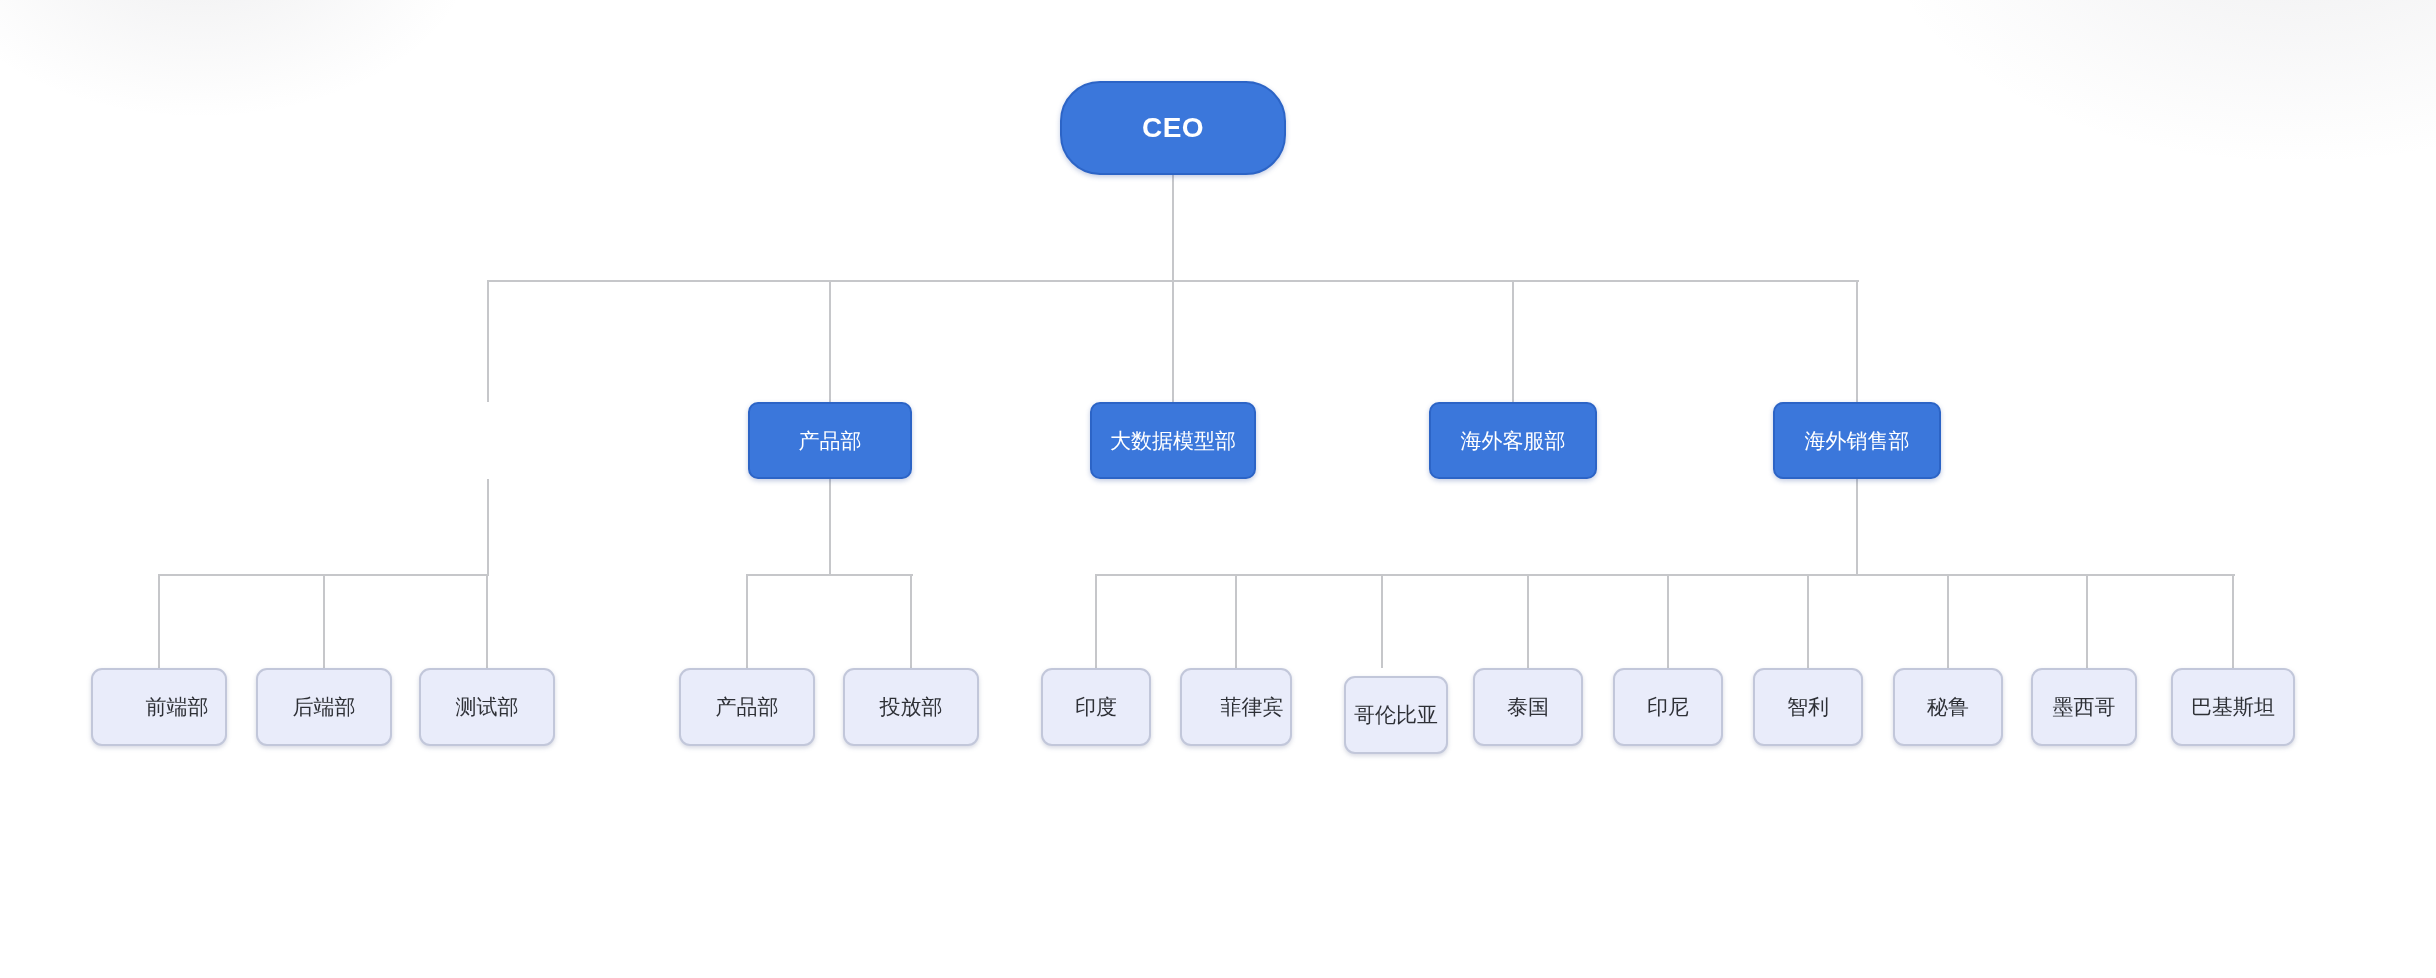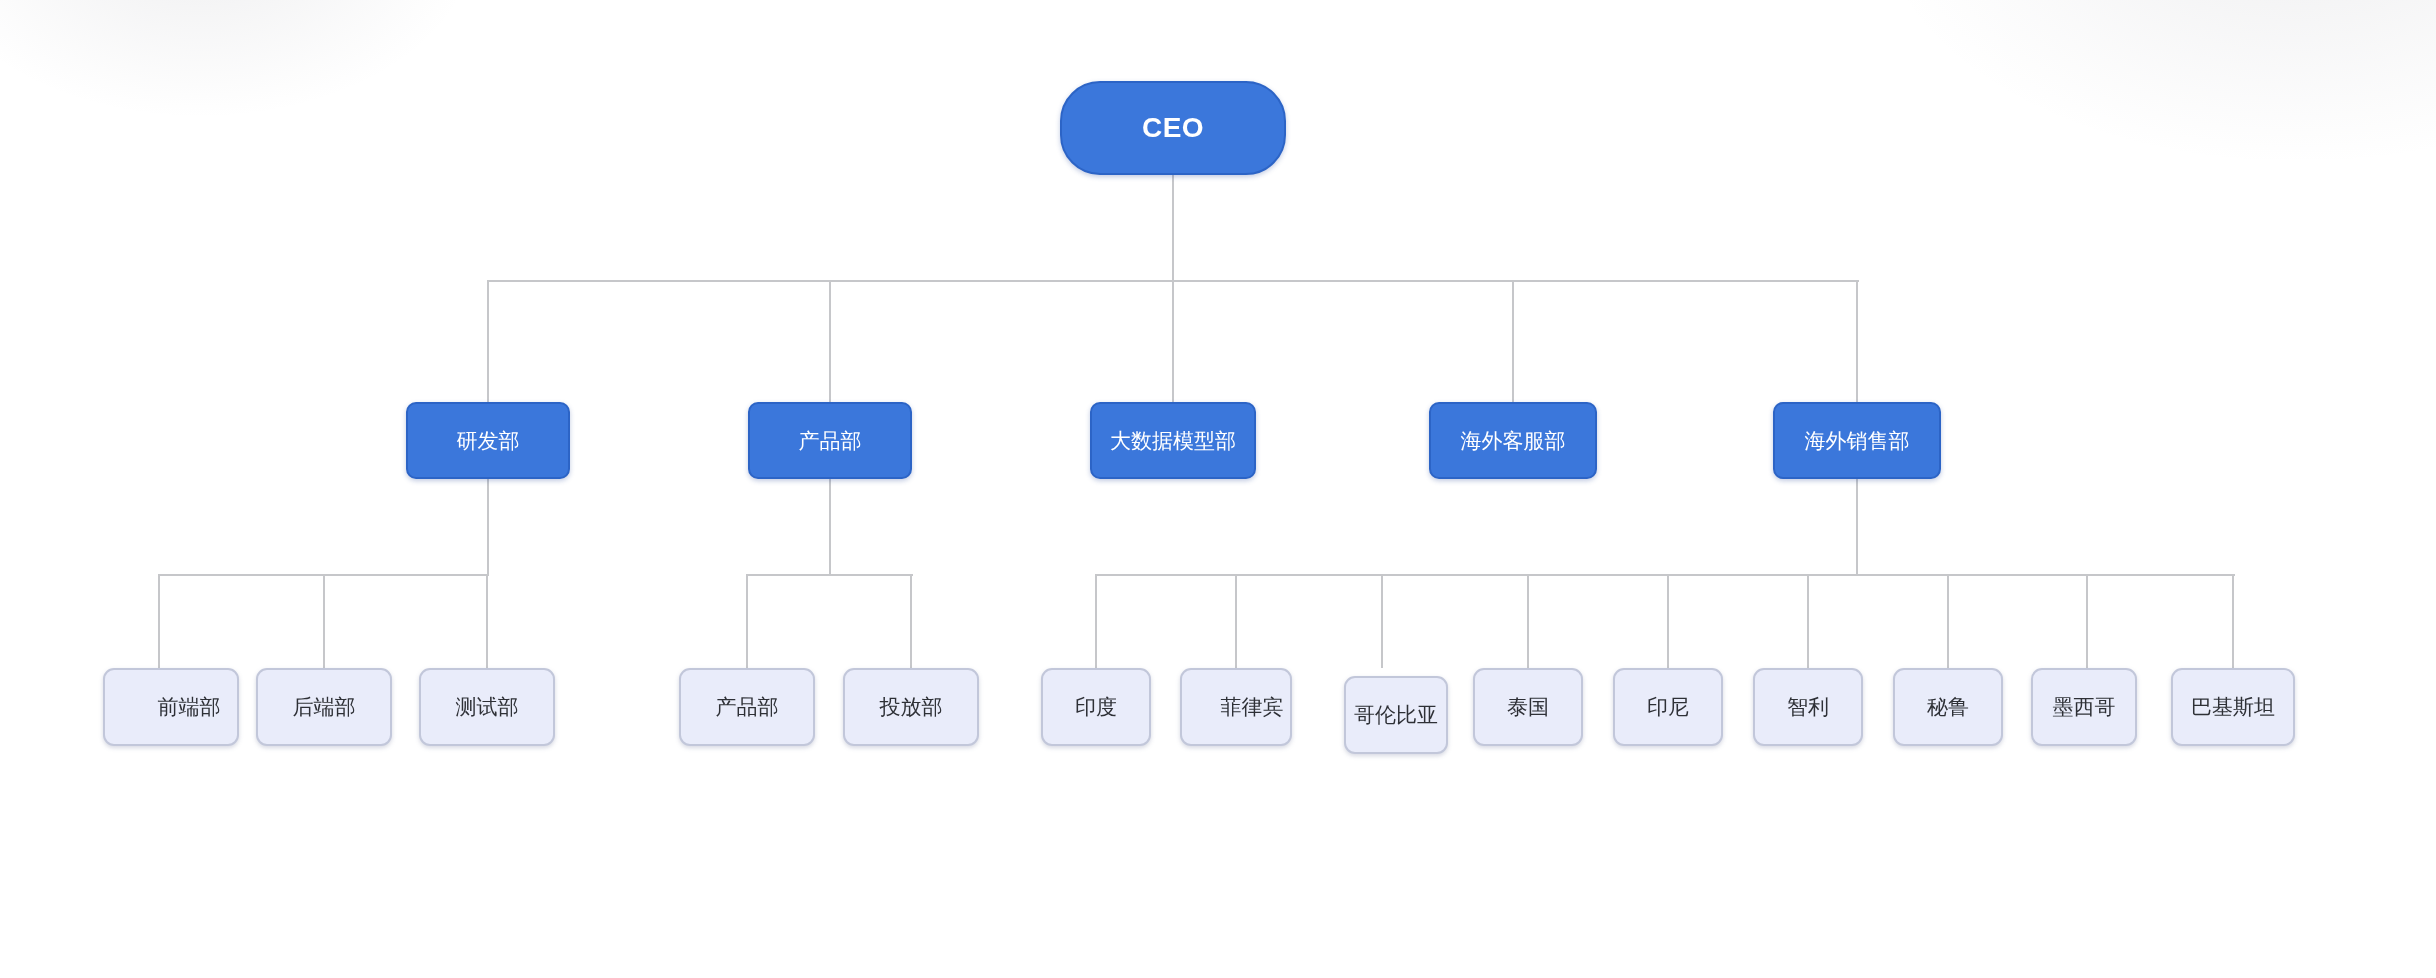--- a/index.html
+++ b/index.html
@@ -115,27 +115,26 @@
   <div class="line v" style="left:1381px; top:575px; height:93px;"></div>
   <div class="line v" style="left:1527px; top:575px; height:93px;"></div>
   <div class="line v" style="left:1667px; top:575px; height:93px;"></div>
   <div class="line v" style="left:1807px; top:575px; height:93px;"></div>
   <div class="line v" style="left:1947px; top:575px; height:93px;"></div>
   <div class="line v" style="left:2086px; top:575px; height:93px;"></div>
   <div class="line v" style="left:2232px; top:575px; height:93px;"></div>
 
   <div class="node root" style="left:1060px; top:81px; width:226px;">CEO</div>
 
-  <div class="node dept" style="left:406px; width:164px;">研发部</div>
   <div class="node dept" style="left:748px; width:164px;">产品部</div>
   <div class="node dept" style="left:1090px; width:166px;">大数据模型部</div>
   <div class="node dept" style="left:1429px; width:168px;">海外客服部</div>
   <div class="node dept" style="left:1773px; width:168px;">海外销售部</div>
 
-  <div class="node leaf" style="left:103px; width:136px;padding-left:36px;">前端部</div>
+  <div class="node leaf" style="left:91px; width:136px;padding-left:36px;">前端部</div>
   <div class="node leaf" style="left:256px; width:136px;">后端部</div>
   <div class="node leaf" style="left:419px; width:136px;">测试部</div>
 
   <div class="node leaf" style="left:679px; width:136px;">产品部</div>
   <div class="node leaf" style="left:843px; width:136px;">投放部</div>
 
   <div class="node leaf" style="left:1041px; width:110px;">印度</div>
   <div class="node leaf" style="left:1180px; width:112px;padding-left:32px;">菲律宾</div>
   <div class="node leaf" style="left:1344px; width:104px;margin-top:8px;">哥伦比亚</div>
   <div class="node leaf" style="left:1473px; width:110px;">泰国</div>

